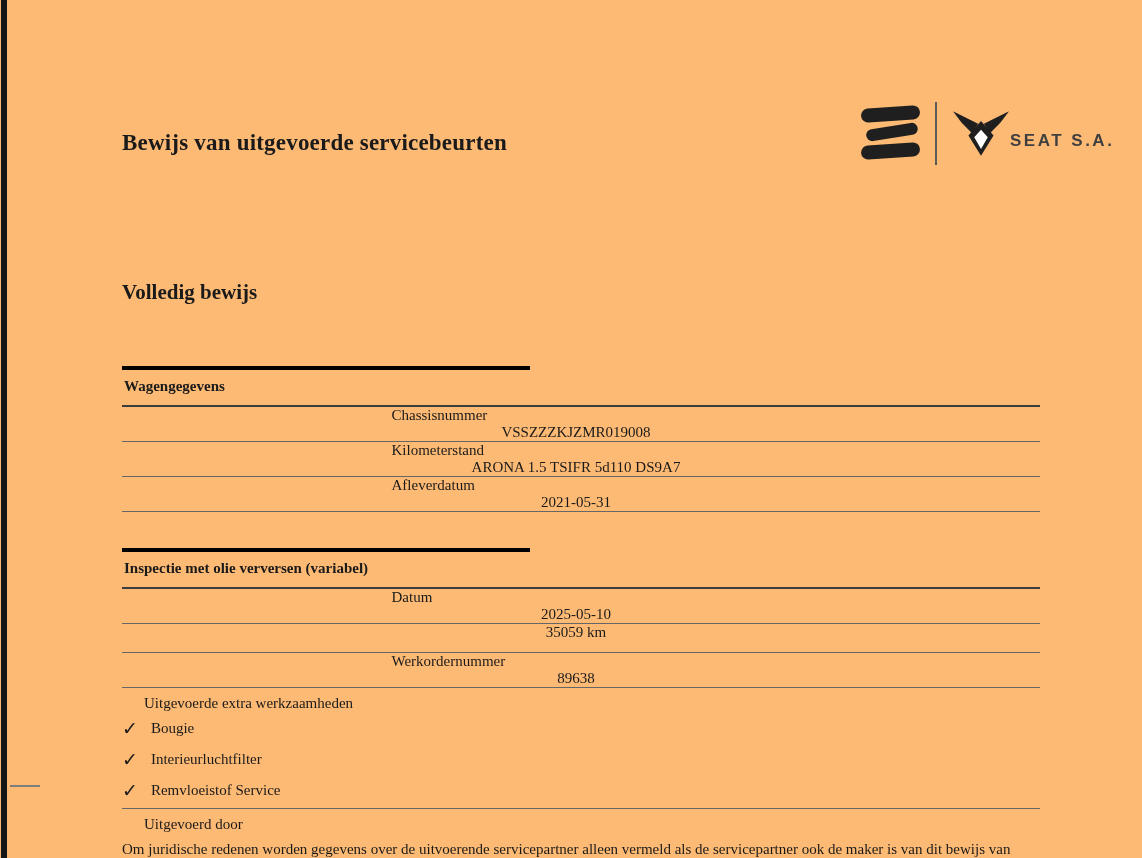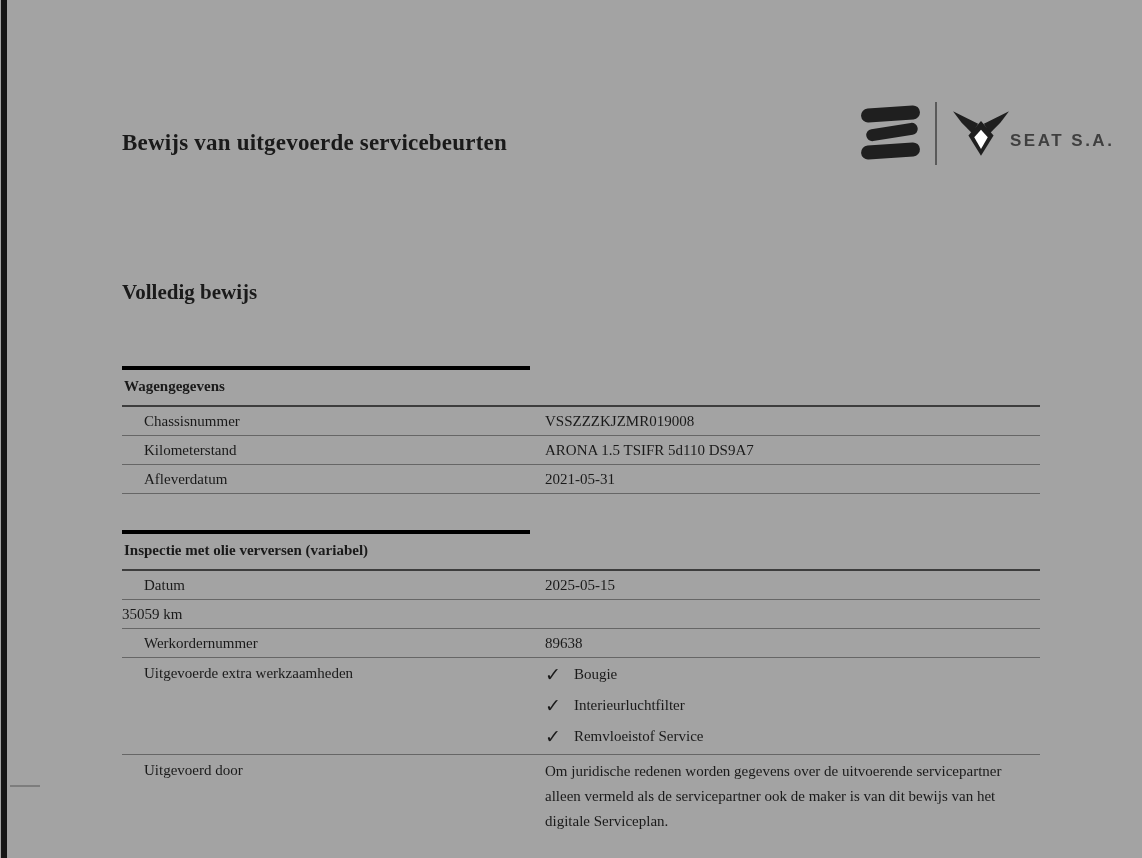--- a/index.html
+++ b/index.html
@@ -2,21 +2,21 @@
 <html><head>
 <meta charset="utf-8">
 <style>
   * { box-sizing: border-box; }
   html, body { margin: 0; padding: 0; background: #ffffff; }
 
   .page {
     position: relative;
     width: 1142px;
     height: 858px;
-    background: #a3a3a3;
+    background: #fdba74;
     overflow: hidden;
     font-family: "Liberation Serif", "DejaVu Serif", serif;
     color: #1a1a1a;
   }
 
   .edge-line {
     position: absolute;
     left: 1px; top: 0;
     width: 6px; height: 858px;
     background: #161616;
@@ -84,20 +84,21 @@
     font-weight: bold;
     padding: 8px 2px 10px 2px;
     border-bottom: 2px solid #3d3d3d;
   }
   .row {
     display: flex;
     align-items: center;
     min-height: 29px;
     border-bottom: 1px solid #666666;
     font-size: 15px;
+    flex-direction: column;
   }
   .section:last-child .row:last-child { border-bottom: none; justify-content: flex-end; }
   .row-label {
     width: 423px;
     padding-left: 22px;
     flex-shrink: 0;
   }
   .row-value { flex: 1; padding-right: 10px; }
 
   .row-checklist { align-items: flex-start; }
@@ -178,21 +179,21 @@
   </div>
 </div>
   </section>
 
   <section class="section">
     <div class="section-bar"></div>
     <div class="section-heading">Inspectie met olie verversen (variabel)</div>
     <div class="section-rows">
   <div class="row">
     <div class="row-label">Datum</div>
-    <div class="row-value">2025-05-15</div>
+    <div class="row-value">2025-05-10</div>
   </div>
 
   <div class="row">
     <div class="row-value">35059 km</div>
   </div>
 
   <div class="row">
     <div class="row-label">Werkordernummer</div>
     <div class="row-value">89638</div>
   </div>

